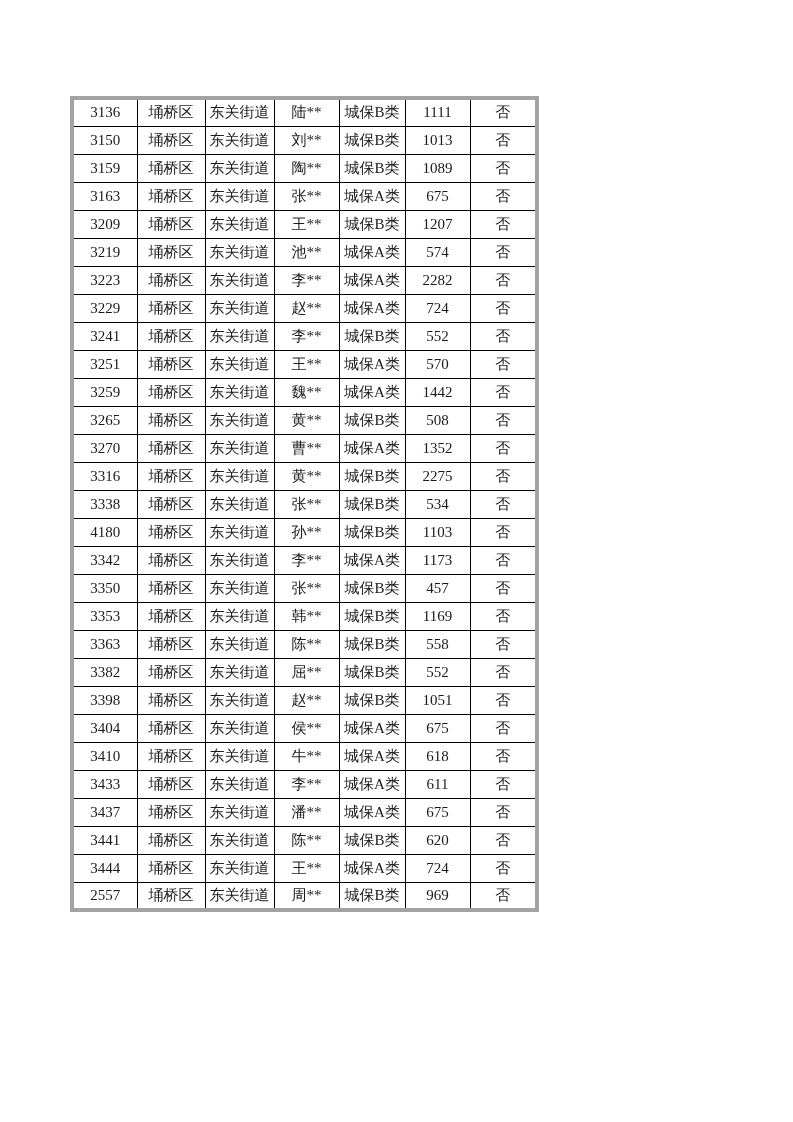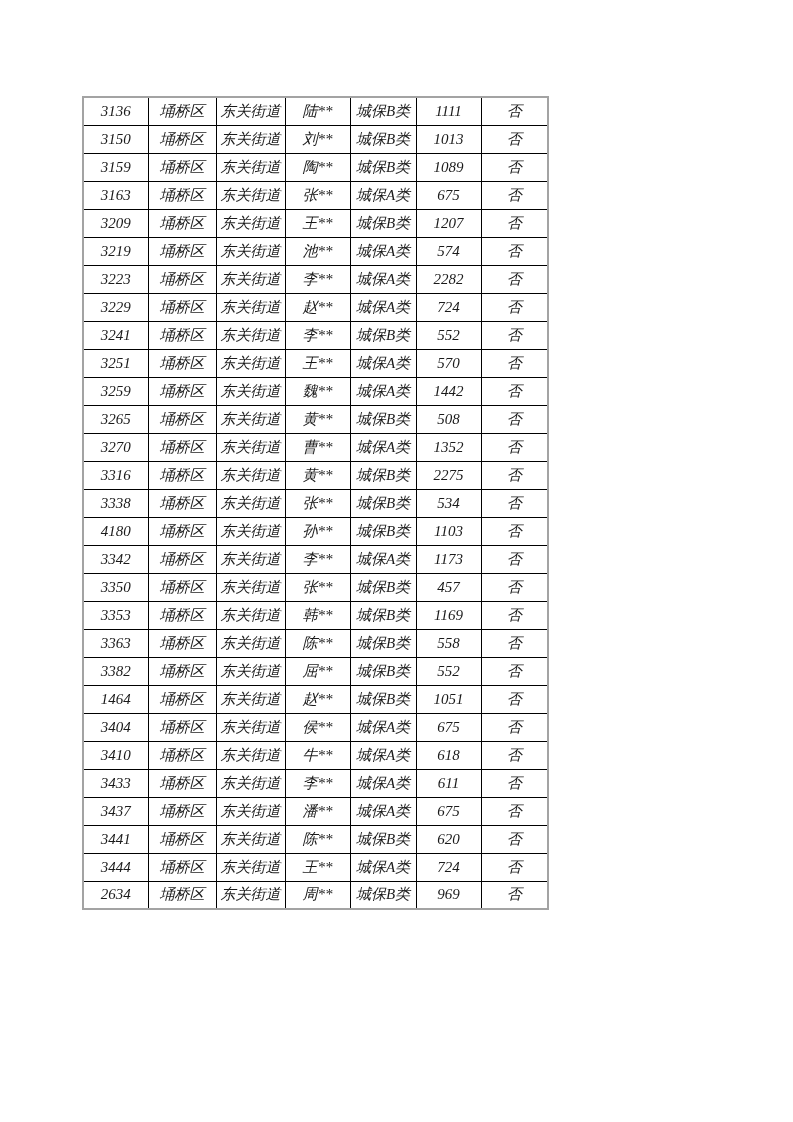--- a/index.html
+++ b/index.html
@@ -11,27 +11,26 @@
   }
   .page {
     position: relative;
     width: 793px;
     height: 1122px;
     background: #ffffff;
     overflow: hidden;
   }
   table.data-table {
     position: absolute;
-    left: 82px;
+    left: 70px;
     top: 96px;
     border-collapse: collapse;
     table-layout: fixed;
     width: 465px;
-    border: 2px solid #a3a3a3;
-    font-style: italic;
+    border: 4px solid #a3a3a3;
   }
   table.data-table td {
     border: 1px solid #000000;
     height: 28px;
     text-align: center;
     vertical-align: middle;
     font-size: 15px;
     color: #1a1a1a;
     line-height: 1;
     overflow: hidden;
@@ -244,21 +243,21 @@
         <tr>
           <td>3382</td>
           <td>埇桥区</td>
           <td>东关街道</td>
           <td>屈**</td>
           <td>城保B类</td>
           <td>552</td>
           <td>否</td>
         </tr>
         <tr>
-          <td>1464</td>
+          <td>3398</td>
           <td>埇桥区</td>
           <td>东关街道</td>
           <td>赵**</td>
           <td>城保B类</td>
           <td>1051</td>
           <td>否</td>
         </tr>
         <tr>
           <td>3404</td>
           <td>埇桥区</td>
@@ -307,21 +306,21 @@
         <tr>
           <td>3444</td>
           <td>埇桥区</td>
           <td>东关街道</td>
           <td>王**</td>
           <td>城保A类</td>
           <td>724</td>
           <td>否</td>
         </tr>
         <tr>
-          <td>2634</td>
+          <td>2557</td>
           <td>埇桥区</td>
           <td>东关街道</td>
           <td>周**</td>
           <td>城保B类</td>
           <td>969</td>
           <td>否</td>
         </tr>
       </tbody>
   </table>
 </div>

